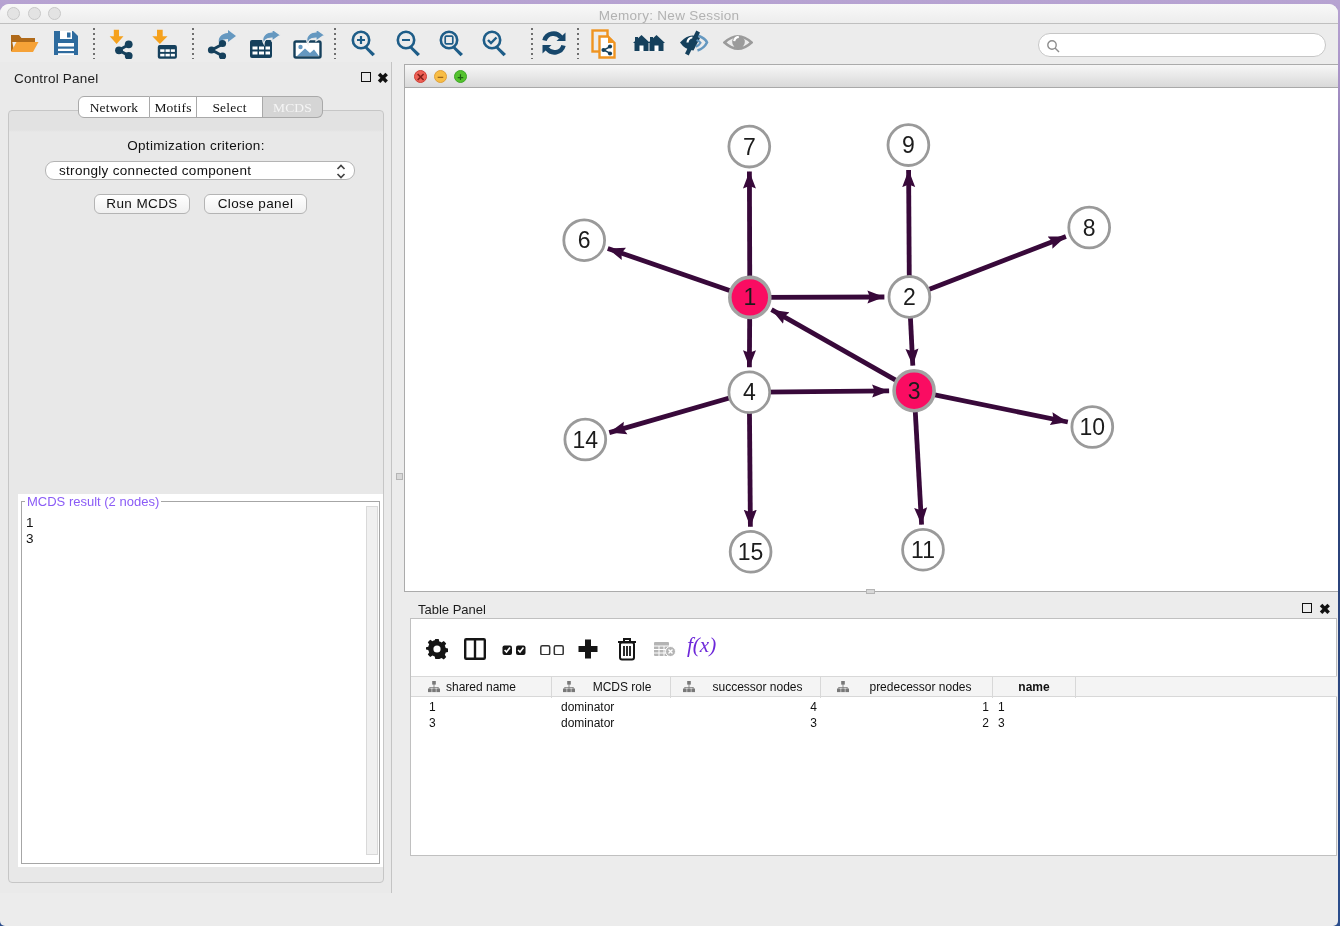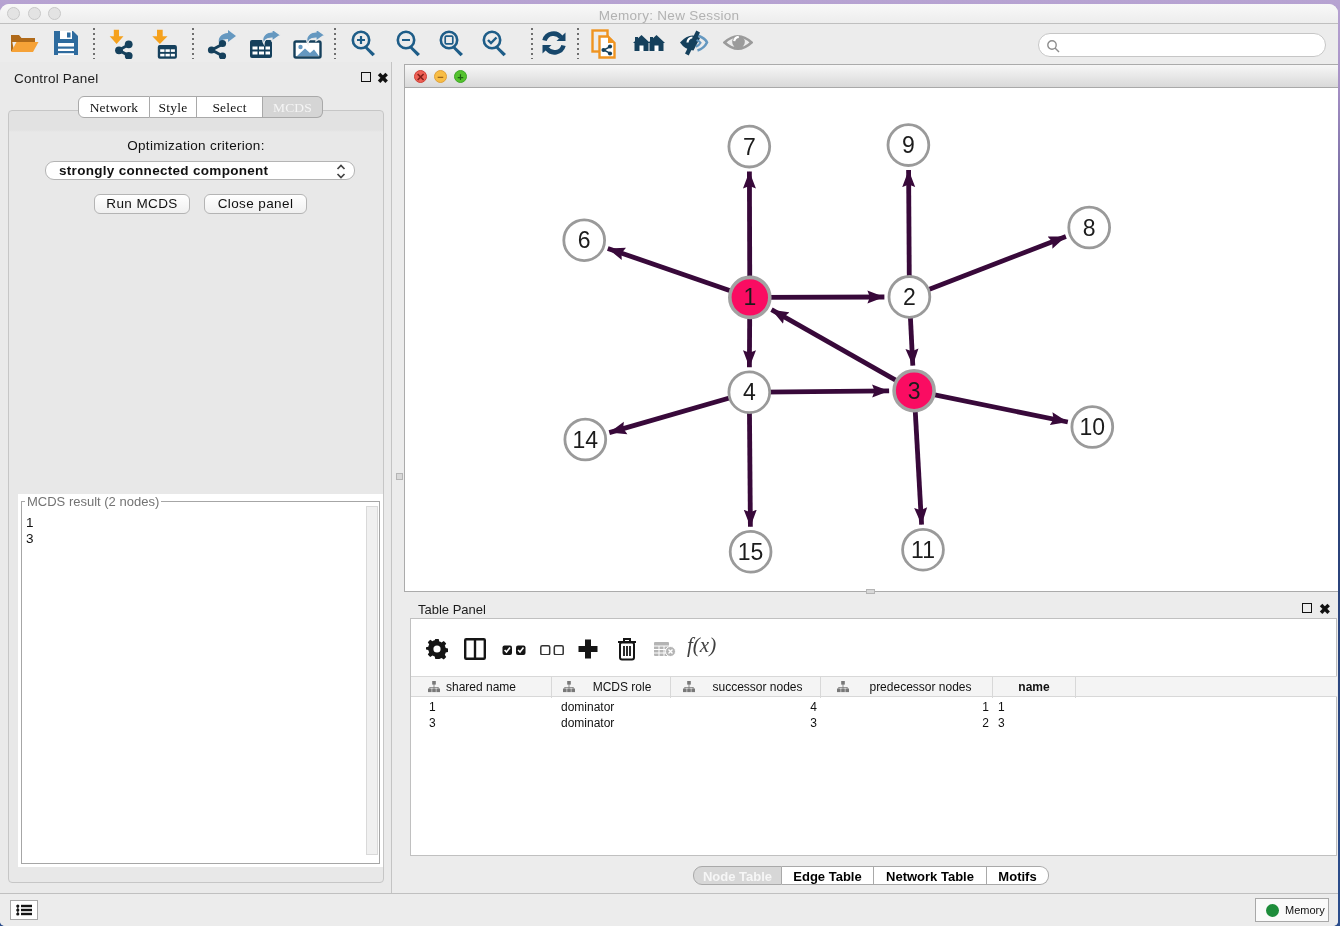--- a/index.html
+++ b/index.html
@@ -23,25 +23,25 @@
   #cpanel .hdr { position:absolute; left:14px; top:9px; font-size:13.5px; color:#1c1c1c; letter-spacing:0.2px; }
   .floatbtn { position:absolute; width:10px; height:10px; border:1.5px solid #111; background:transparent; }
   .closex { position:absolute; font-size:14px; font-weight:bold; color:#111; line-height:12px; }
   .tabs { position:absolute; display:flex; font-size:13.5px; z-index:5; letter-spacing:0.2px;font-family:Liberation Serif, serif; }
   .tab { border:1px solid #a9a9a9; border-left:none; background:#fff; color:#111; text-align:center; padding-top:3px; height:22px; }
   .tab.first { border-left:1px solid #a9a9a9; border-radius:6px 0 0 6px; }
   .tab.last { border-radius:0 6px 6px 0; }
   .tab.sel { background:#d5d5d5; color:#f5f5f5; }
   #cpane { position:absolute; left:8px; top:48px; width:376px; height:773px; background:linear-gradient(#e2e2e2 0px,#e2e2e2 19px,#e8e8e8 21px); border:1px solid #c6c6c6; border-radius:4px; }
   #optlabel { position:absolute; top:27px; width:100%; text-align:center; font-size:13.5px; color:#111; letter-spacing:0.3px; }
-  #dropdown { position:absolute; left:36px; top:50px; width:310px; height:19px; background:#fff; border:1px solid #b4b4b4; border-radius:9px; font-size:13.5px; color:#111; line-height:17px; padding-left:13px; letter-spacing:0.3px;font-weight:bold; }
+  #dropdown { position:absolute; left:36px; top:50px; width:310px; height:19px; background:#fff; border:1px solid #b4b4b4; border-radius:9px; font-size:13.5px; color:#111; line-height:17px; padding-left:13px; letter-spacing:0.3px; }
   .btn { position:absolute; top:83px; height:20px; background:linear-gradient(#ffffff,#f0f0f0); border:1px solid #b4b4b4; border-radius:6px; font-size:13.5px; color:#111; text-align:center; line-height:18px; letter-spacing:0.4px; }
   #resultwrap { position:absolute; left:9px; top:383px; width:365px; height:373px; background:#fff; }
   #fieldset { position:absolute; left:3px; top:7px; width:359px; height:363px; border:1px solid #a6a6a6; }
-  #legend { position:absolute; left:7px; top:0px; font-size:13px; color:#737373; background:#fff; padding:0 2px; z-index:3; }
+  #legend { position:absolute; left:7px; top:0px; font-size:13px; color:#8b5cf6; background:#fff; padding:0 2px; z-index:3; }
   #resultwrap .sb { position:absolute; left:348px; top:12px; width:12px; height:349px; background:#f0f0f0; border:1px solid #d9d9d9; }
   #resultwrap .txt { position:absolute; left:8px; top:21px; font-size:13.5px; color:#111; line-height:16px; }
   
   .handle { position:absolute; width:7px; height:7px; background:#d8d8d8; border:1px solid #b5b5b5; }
   
   #netwin { position:absolute; left:404px; top:2px; width:934px; height:528px; background:#fff; border:1px solid #ababab; border-right:none; }
   #nettitle { position:absolute; left:0; top:0; width:100%; height:23px; background:linear-gradient(#f7f7f7,#d9d9d9); border-bottom:1px solid #a9a9a9; }
   #nettitle .t { position:absolute; top:4px; width:100%; text-align:center; font-size:13px; font-weight:bold; color:#1a1a1a; }
   .mac { position:absolute; top:5px; width:13px; height:13px; border-radius:50%; font-size:11px; font-weight:bold; text-align:center; line-height:13px; }
   
@@ -229,21 +229,21 @@
       <path d="M9 9 L13 13" stroke="#8d8d8d" stroke-width="1.4"></path>
     </svg>
   </div>
   <div id="main">
     <div id="cpanel">
       <div class="hdr">Control Panel</div>
       <div class="floatbtn" style="left:361px; top:10px;"></div>
       <div class="closex" style="left:377px; top:10px;">✖</div>
       <div class="tabs" style="left:78px; top:34px;">
         <div class="tab first" style="width:72px;">Network</div>
-        <div class="tab" style="width:47px;">Style</div>
+        <div class="tab" style="width:47px;">Motifs</div>
         <div class="tab" style="width:66px;">Select</div>
         <div class="tab last sel" style="width:60px;">MCDS</div>
       </div>
       <div id="cpane">
         <div id="optlabel">Optimization criterion:</div>
         <div id="dropdown">strongly connected component
           <svg width="10" height="15" style="position:absolute; right:8px; top:2px;" viewBox="0 0 10 15">
             <path d="M1.5 5 L5 1.5 L8.5 5 M1.5 10 L5 13.5 L8.5 10" fill="none" stroke="#444" stroke-width="1.7"></path>
           </svg>
         </div>
@@ -365,21 +365,21 @@
             <line x1="0" y1="4" x2="15" y2="4"></line>
             <line x1="0" y1="7.5" x2="15" y2="7.5"></line>
             <line x1="0" y1="11" x2="15" y2="11"></line>
             <line x1="5" y1="4" x2="5" y2="14"></line>
             <line x1="10" y1="4" x2="10" y2="14"></line>
           </g>
           <circle cx="16.5" cy="9.5" r="5" fill="#b4b4b4" stroke="#fff" stroke-width="1"></circle>
           <path d="M14.5 7.5 l4 4 m0 -4 l-4 4" stroke="#fff" stroke-width="1.4"></path>
         </svg>
 
-        <div style="position:absolute;left:276px;top:14px;font-family:'Liberation Serif',serif;font-style:italic;font-size:21px;color:#404040;">f(x)</div>
+        <div style="position:absolute;left:276px;top:14px;font-family:'Liberation Serif',serif;font-style:italic;font-size:21px;color:#6d28d9;">f(x)</div>
         <div id="thead">
           <div class="hcell" style="left:0;width:141px;">
             <svg class="oc" style="position:absolute;left:17px;top:4px" width="12" height="12" viewBox="0 0 12 12">
                 <g fill="#787878">
                   <rect x="4.2" y="0" width="3.6" height="3.6"></rect>
                   <rect x="0" y="7.5" width="3.6" height="3.6"></rect>
                   <rect x="4.2" y="7.5" width="3.6" height="3.6"></rect>
                   <rect x="8.4" y="7.5" width="3.6" height="3.6"></rect>
                   <path d="M5.6 3 h0.8 v3 h-0.8 Z M1.4 6 h9.2 v0.8 H1.4 Z M1.4 6 h0.8 v1.8 h-0.8 Z M5.6 6 h0.8 v1.8 h-0.8 Z M9.8 6 h0.8 v1.8 h-0.8 Z"></path>
                 </g>
@@ -428,40 +428,15 @@
         <div class="trow" style="left:150px;top:81px;">dominator</div>
         <div class="trow" style="left:260px;top:81px;width:146px;text-align:right;">4</div>
         <div class="trow" style="left:410px;top:81px;width:168px;text-align:right;">1</div>
         <div class="trow" style="left:587px;top:81px;">1</div>
         <div class="trow" style="left:18px;top:97px;">3</div>
         <div class="trow" style="left:150px;top:97px;">dominator</div>
         <div class="trow" style="left:260px;top:97px;width:146px;text-align:right;">3</div>
         <div class="trow" style="left:410px;top:97px;width:168px;text-align:right;">2</div>
         <div class="trow" style="left:587px;top:97px;">3</div>
       </div>
-      <div class="btabs" style="left:289px; top:271px;">
-        <div class="btab first sel" style="width:89px;">Node Table</div>
-        <div class="btab" style="width:92px;">Edge Table</div>
-        <div class="btab" style="width:113px;">Network Table</div>
-        <div class="btab last" style="width:62px;">Motifs</div>
-      </div>
-    </div>
-  </div>
-  <div id="statusbar">
-    <div id="listbtn">
-      <svg width="16" height="12" style="position:absolute;left:5px;top:3px" viewBox="0 0 16 12">
-        <g fill="#151515">
-          <circle cx="1.8" cy="2" r="1.6"></circle>
-            <rect x="5" y="0.8" width="11" height="2.4"></rect>
-          <circle cx="1.8" cy="6" r="1.6"></circle>
-            <rect x="5" y="4.8" width="11" height="2.4"></rect>
-          <circle cx="1.8" cy="10" r="1.6"></circle>
-            <rect x="5" y="8.8" width="11" height="2.4"></rect>
-          <rect x="1.4" y="2" width="0.9" height="8"></rect>
-        </g>
-      </svg>
-    </div>
-    <div id="membtn">
-      <span style="position:absolute;left:10px;top:5px;width:13px;height:13px;border-radius:50%;background:#1d8c3a;"></span>
-      <span style="position:absolute;left:29px;top:5px;">Memory</span>
     </div>
   </div>
 </div>
 
 </body></html>

